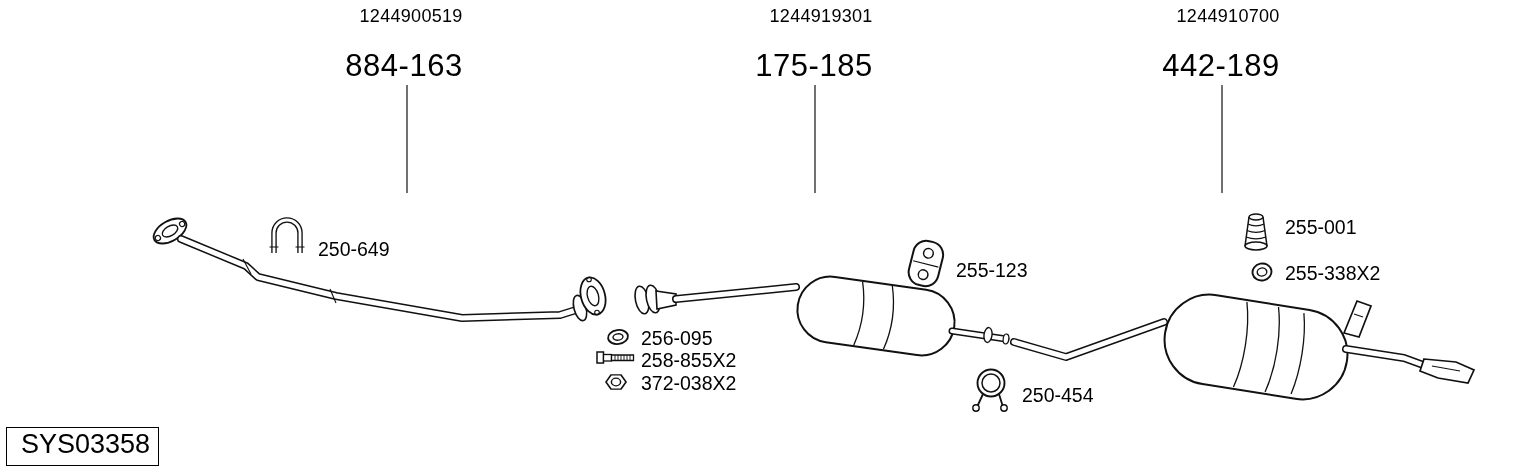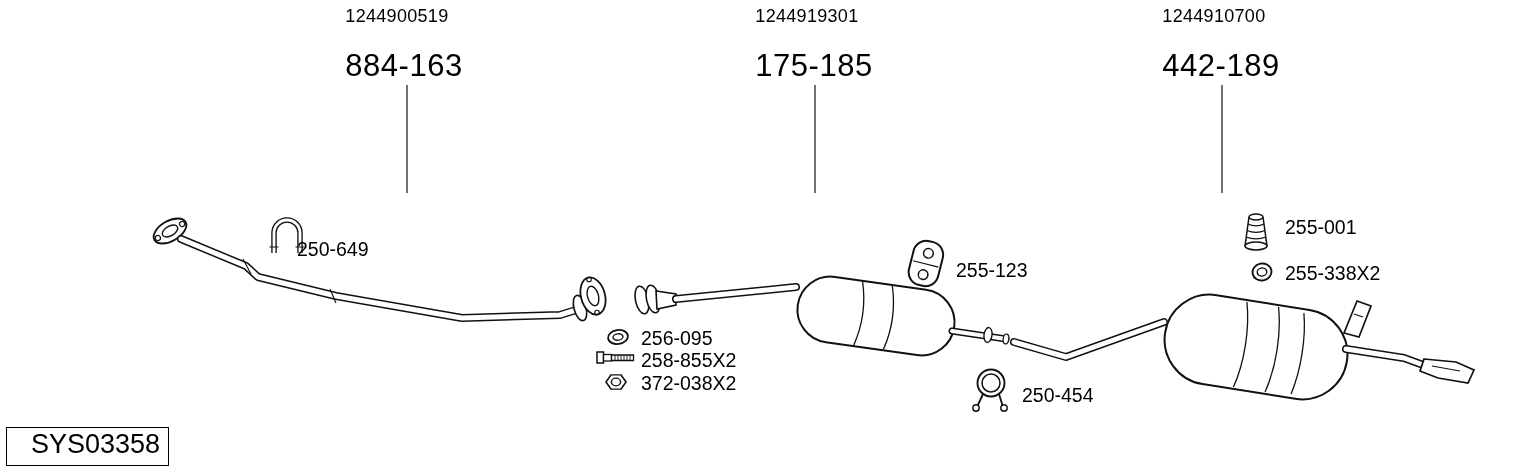--- a/index.html
+++ b/index.html
@@ -2,27 +2,27 @@
 <html><head>
 <meta charset="utf-8">
 <style>
   * { margin:0; padding:0; box-sizing:border-box; }
   html,body { background:#ffffff; }
   body { font-family:"Liberation Sans","DejaVu Sans",sans-serif; color:#000; }
   .canvas {
     position:relative; width:1530px; height:474px; background:#fff; overflow:hidden;
   }
   .art { position:absolute; left:0; top:0; width:1530px; height:474px; }
-  .group { position:absolute; top:6px; transform:translateX(-50%); text-align:left; }
+  .group { position:absolute; top:6px; transform:translateX(-50%); text-align:right; }
   .pn   { font-size:18px; line-height:1.15; letter-spacing:.3px; }
   .code { font-size:31px; line-height:1.25; letter-spacing:.5px; margin-top:20px; }
   .lbl  { position:absolute; font-size:19.5px; white-space:nowrap; }
   .sysbox {
     position:absolute; left:6px; top:427px;
-    border:1.7px solid #000; padding:0 8px 3px 24px; font-size:27px; line-height:1.25;
+    border:1.7px solid #000; padding:0 8px 3px 14px; font-size:27px; line-height:1.25;
     background:#fff;
   }
 </style>
 </head>
 <body>
 
 <div class="canvas">
 
   <svg class="art" viewBox="0 0 1530 474" xmlns="http://www.w3.org/2000/svg">
 
@@ -152,21 +152,21 @@
   </div>
   <div class="group" style="left:814px">
     <div class="pn">1244919301</div>
     <div class="code">175-185</div>
   </div>
   <div class="group" style="left:1221px">
     <div class="pn">1244910700</div>
     <div class="code">442-189</div>
   </div>
 
-  <div class="lbl" style="left:297px; top:238px">250-649</div>
+  <div class="lbl" style="left:318px; top:238px">250-649</div>
   <div class="lbl" style="left:641px; top:327px">256-095</div>
   <div class="lbl" style="left:641px; top:349px">258-855X2</div>
   <div class="lbl" style="left:641px; top:372px">372-038X2</div>
   <div class="lbl" style="left:956px; top:259px">255-123</div>
   <div class="lbl" style="left:1022px; top:384px">250-454</div>
   <div class="lbl" style="left:1285px; top:216px">255-001</div>
   <div class="lbl" style="left:1285px; top:262px">255-338X2</div>
 
   <div class="sysbox">
     <span>SYS03358</span>

